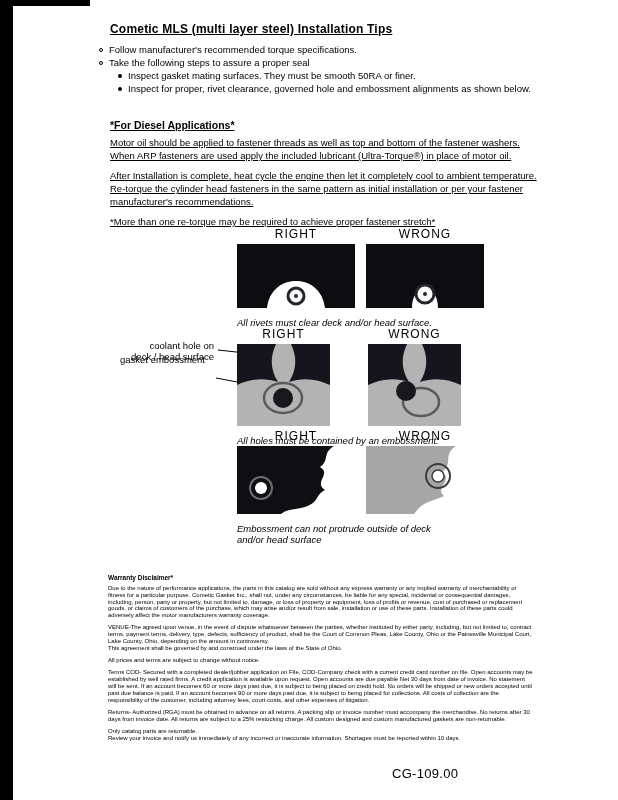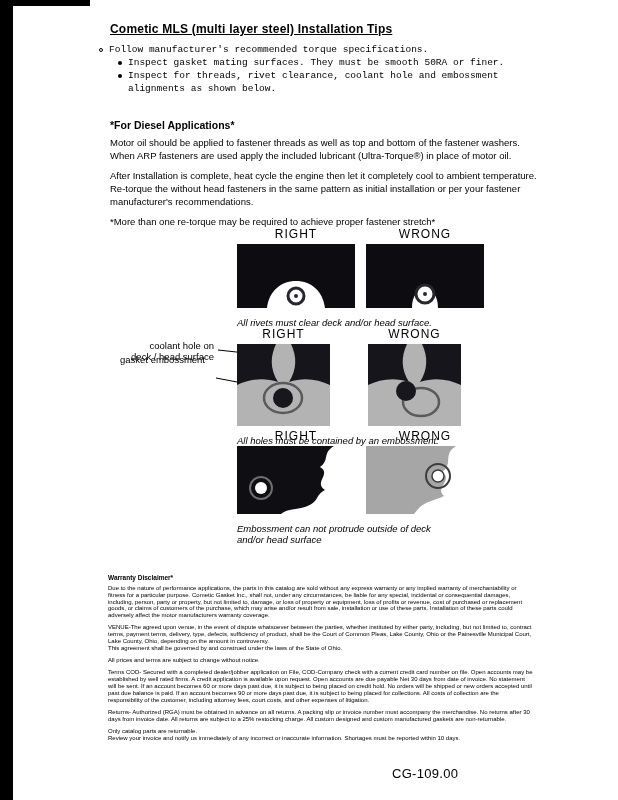--- a/index.html
+++ b/index.html
@@ -10,27 +10,27 @@
   }
   .edge-bar-left { position:absolute; left:0; top:0; width:13px; height:800px; background:#000; }
   .edge-bar-top  { position:absolute; left:0; top:0; width:90px; height:6px; background:#000; }
 
   .title {
     position:absolute; left:110px; top:22px;
     font-size:12px; font-weight:bold; text-decoration:underline; letter-spacing:0.2px;
   }
 
   .tips { position:absolute; left:99px; top:43px; width:445px; font-size:9.5px; line-height:13px; }
-  .b-row { display:flex;font-family:Liberation Mono, monospace; }
+  .b-row { display:flex; }
   .b-row.sub { margin-left:19px; }
   .dot { flex:0 0 auto; width:4px; height:4px; border-radius:50%; margin:4.5px 6px 0 0; }
   .dot.open { border:1px solid #000; }
   .dot.filled { background:#000; }
 
-  .diesel { position:absolute; left:110px; top:119px; width:434px; }
+  .diesel { position:absolute; left:110px; top:119px; width:434px;text-decoration:underline; }
   .diesel-heading { font-size:10.5px; font-weight:bold; line-height:13px; margin-bottom:4px; }
   .body-para { font-size:9.5px; line-height:13px; margin-bottom:7px; }
 
   .diag-row { position:absolute; left:237px; }
   .diag-row.row1 { top:227px; }
   .diag-row.row2 { top:327px; }
   .diag-row.row3 { top:429px; }
   .figs { display:flex;align-items:flex-end; }
   .row1 .figs, .row3 .figs { gap:11px; }
   .row2 .figs { gap:38px; }
@@ -58,34 +58,38 @@
   <div class="edge-bar-left"></div>
   <div class="edge-bar-top"></div>
 
   <h1 class="title">Cometic MLS (multi layer steel) Installation Tips</h1>
 
   <div class="tips">
     <div class="b-row">
       <span class="dot open"></span>
       <span class="b-text">Follow manufacturer's recommended torque specifications.</span>
     </div>
+    <div class="b-row">
+      <span class="dot open"></span>
+      <span class="b-text">Take the following steps to assure a proper seal</span>
+    </div>
     <div class="b-row sub">
       <span class="dot filled"></span>
       <span class="b-text">Inspect gasket mating surfaces.  They must be smooth 50RA or finer.</span>
     </div>
     <div class="b-row sub">
       <span class="dot filled"></span>
-      <span class="b-text">Inspect for threads, rivet clearance, coolant hole and embossment alignments as shown below.</span>
+      <span class="b-text">Inspect for proper, rivet clearance, governed hole and embossment alignments as shown below.</span>
     </div>
   </div>
 
   <div class="diesel">
     <div class="diesel-heading">*For Diesel Applications*</div>
     <p class="body-para">Motor oil should be applied to fastener threads as well as top and bottom of the fastener washers. When ARP fasteners are used apply the included lubricant (Ultra-Torque®) in place of motor oil.</p>
-    <p class="body-para">After Installation is complete, heat cycle the engine then let it completely cool to ambient temperature. Re-torque the without head fasteners in the same pattern as initial installation or per your fastener manufacturer's recommendations.</p>
+    <p class="body-para">After Installation is complete, heat cycle the engine then let it completely cool to ambient temperature. Re-torque the cylinder head fasteners in the same pattern as initial installation or per your fastener manufacturer's recommendations.</p>
     <p class="body-para">*More than one re-torque may be required to achieve proper fastener stretch*</p>
   </div>
 
   <div class="diag-row row1">
     <div class="figs">
       <div class="fig">
         <div class="fig-label">RIGHT</div>
         <svg width="118" height="64" viewBox="0 0 118 64">
           <path d="M0 0 H118 V64 H88 C86 47 74 37 59 37 C44 37 32 47 30 64 H0 Z" fill="#0c0c11"></path>
           <circle cx="59" cy="52" r="8" fill="#ffffff" stroke="#26262c" stroke-width="3"></circle>

